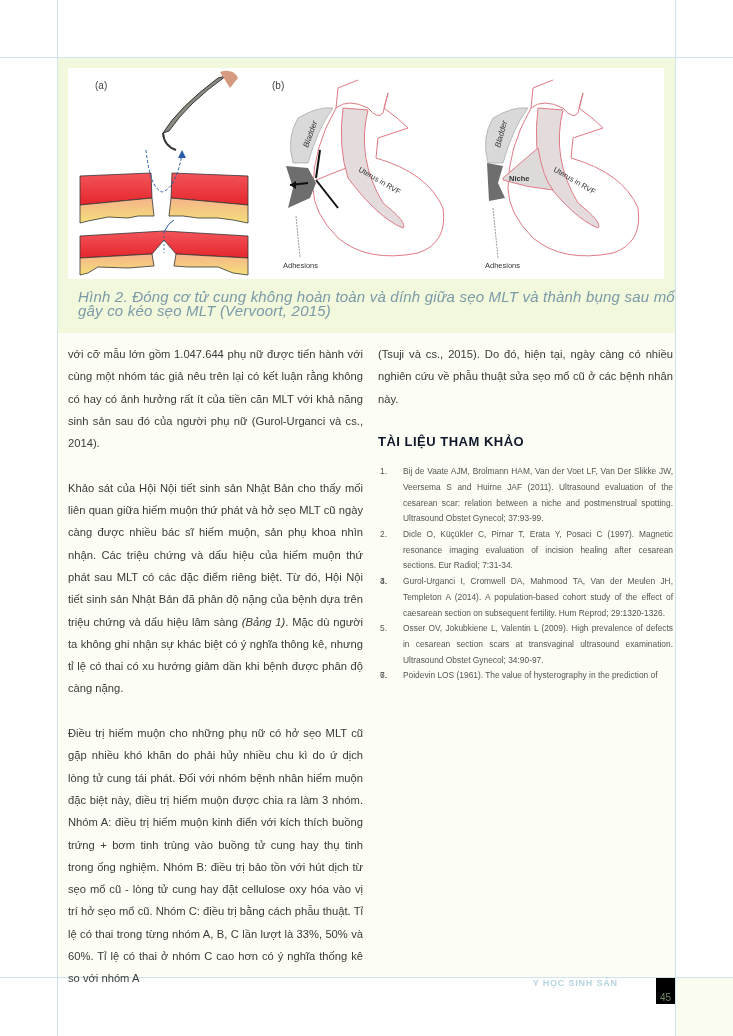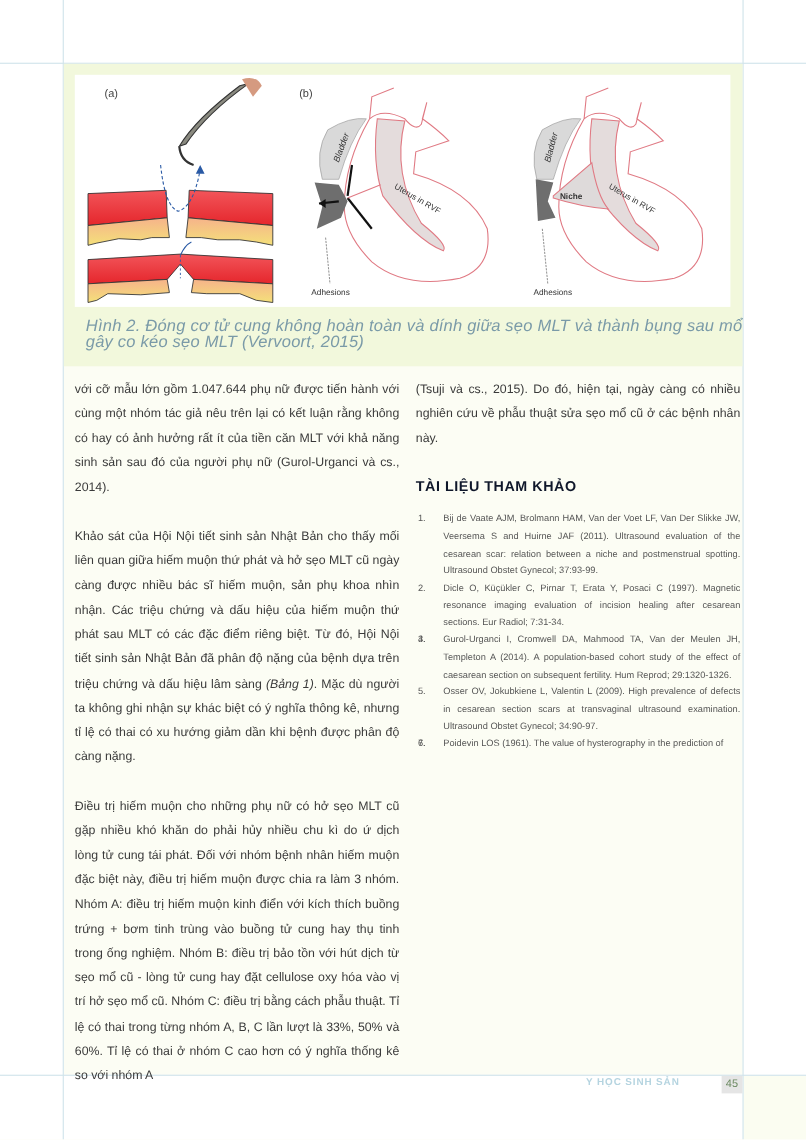--- a/index.html
+++ b/index.html
@@ -45,21 +45,21 @@
   .refs { list-style:none; margin:0; padding:0; }
   .refs li {
     position:relative; padding-left:25px;
     font-size:8.4px; line-height:15.7px; color:#555; text-align:justify;
   }
   .refs li .num { position:absolute; left:2px; top:0; }
   .footer {
     position:absolute; top:978px; right:58px; height:16px; display:flex; gap:32px;
   }
   .footer-title { font-size:9px; font-weight:bold; color:#b5d4e0; letter-spacing:0.8px; margin-right:6px; }
-  .footer-page { background:#e5e5e5; color:#6c8a62; font-size:10px; padding:1px 4px; line-height:14px; }
+  .footer-page { background:#000000; color:#6c8a62; font-size:10px; padding:13px 4px; line-height:14px; }
 </style>
 </head>
 <body>
 
 <div class="page"></div>
 <div class="corner-fill"></div>
 
 <div class="guide-v" style="left:57px"></div>
 <div class="guide-v" style="left:675px"></div>
 <div class="guide-h" style="top:57px"></div>

